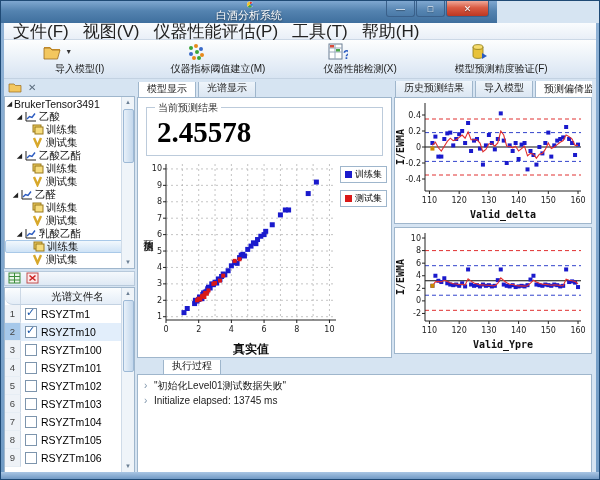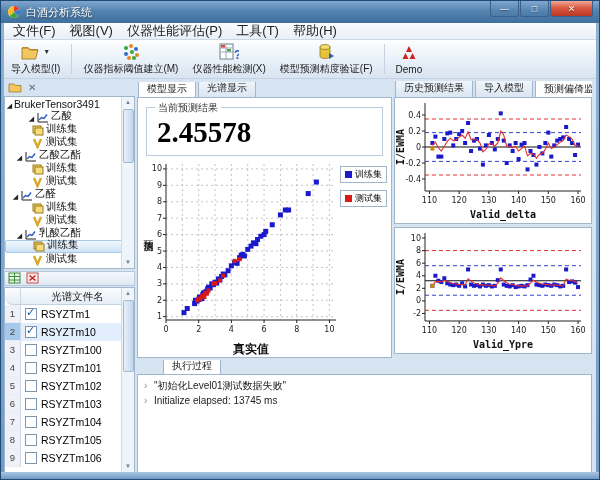--- a/index.html
+++ b/index.html
@@ -3,48 +3,48 @@
 <meta charset="utf-8">
 <style>
   html,body{margin:0;padding:0;background:#333;}
   .window{position:relative;width:600px;height:480px;font-family:"Liberation Sans","DejaVu Sans",sans-serif;
     background:#d6e4f2;overflow:hidden;border:1px solid #1f4a75;box-sizing:border-box;}
   
   .frame-left,.frame-right{position:absolute;top:22px;bottom:0;width:3px;background:linear-gradient(#8fb2d6,#6f9ac4);z-index:5;}
   .frame-left{left:0}.frame-right{right:0}
   .frame-bottom{position:absolute;left:0;right:0;bottom:0;height:7px;background:linear-gradient(#a9c6e4,#7199c4);z-index:5;}
   
-  .titlebar{position:absolute;left:0;top:0;width:600px;height:22px;
-    background:linear-gradient(#7fa7d0,#5483b0 45%,#3f6f9e);display:flex;align-items:center;z-index:6;}
+  .titlebar{position:absolute;left:0;top:0;width:496px;height:22px;
+    background:linear-gradient(#7fa7d0,#5483b0 45%,#3f6f9e);display:flex;align-items:center;z-index:6;flex-direction:column;}
   .app-icon{width:14px;height:14px;margin:0 5px 0 6px;}
   .title-text{color:#fff;font-size:11px;text-shadow:0 1px 2px rgba(0,0,0,.6);}
   .winbtns{position:absolute;right:8px;top:0;display:flex;}
   .winbtn{width:27px;height:15px;display:flex;align-items:center;justify-content:center;
     color:#fff;font-size:9px;border:1px solid #3a608a;border-top:none;border-radius:0 0 3px 3px;
     background:linear-gradient(#c7d8ea,#8aa9c6 50%,#76399,#7e9fbf);margin-left:1px;text-shadow:0 1px 1px rgba(0,0,0,.5);}
   .winbtn.close{width:41px;background:linear-gradient(#f0a898,#d95b43 45%,#bc3723);}
   
   .menubar{position:absolute;left:1px;top:22px;width:598px;height:17px;background:linear-gradient(#fafcfe,#e9eff7);
     border-bottom:1px solid #ccd8e6;display:flex;align-items:center;padding-left:4px;box-sizing:border-box;z-index:4;}
-  .menu-item{font-size:13px;color:#222;padding:1px 7px;cursor:default;}
+  .menu-item{font-size:17px;color:#222;padding:1px 7px;cursor:default;}
   
   .toolbar{position:absolute;left:1px;top:39px;width:598px;height:39px;background:linear-gradient(#fdfefe,#e3ecf6 70%,#d8e4f2);
     border-bottom:1px solid #c3d2e2;display:flex;align-items:stretch;padding:1px 2px;box-sizing:border-box;z-index:4;}
   .tool-btn{display:flex;flex-direction:column;align-items:center;justify-content:center;padding:1px 7px;border-radius:3px;}
   .tool-icon{height:20px;display:flex;align-items:center;}
-  .tool-label{font-size:10px;color:#1a1a1a;white-space:nowrap;margin-top:1px;}
+  .tool-label{font-size:10px;color:#1a1a1a;white-space:nowrap;margin-top:1px;margin-left:44px;}
   .tb-sep{width:1px;background:#c6d2df;margin:3px 4px;}
   .dd-arrow{font-size:7px;color:#333;margin-left:2px;}
   
   .panel{position:absolute;background:#fff;border:1px solid #9fb6cc;box-sizing:border-box;}
   
   .mini-toolbar{position:absolute;left:3px;top:79px;width:131px;height:15px;display:flex;align-items:center;gap:6px;padding-left:4px;}
   
   .tree{left:3px;top:95px;width:131px;height:173px;overflow:hidden;font-size:10.5px;}
-  .trow{display:flex;align-items:flex-end;height:13px;white-space:nowrap;box-sizing:border-box;}
+  .trow{display:flex;align-items:center;height:13px;white-space:nowrap;box-sizing:border-box;}
   .trow .expander{width:9px;font-size:7px;color:#222;flex:none;text-align:center;}
   .trow .ticon{width:13px;height:11px;flex:none;margin-right:2px;}
   .trow .tlabel{color:#111;}
   .trow.selected{background:linear-gradient(#f2f8fd,#cfe3f6);border:1px solid #a9c9e8;border-radius:2px;}
   .tree-scroll{position:absolute;right:0;top:0;bottom:0;width:12px;background:#eff4f9;border-left:1px solid #cfdbe8;}
   .sb-arrow{height:11px;font-size:6px;color:#6b7f94;text-align:center;line-height:11px;}
   .sb-thumb{position:absolute;left:1px;width:9px;border-radius:2px;background:linear-gradient(90deg,#e7f0f9,#c3d7ec);border:1px solid #9db9d6;}
   
   .file-header{position:absolute;left:3px;top:270px;width:131px;height:15px;display:flex;align-items:center;gap:5px;padding-left:3px;
     background:linear-gradient(#f4f8fc,#dfe9f4);border:1px solid #b7c9db;box-sizing:border-box;}
@@ -187,21 +187,21 @@
           <path d="M1 3 h5 l1.5 1.5 H13 V11 H1z" fill="#f3c75f" stroke="#9a6b1e" stroke-width="0.7"></path>
         </svg></span>
     <span style="color:#5a6b7d;font-size:10px;">✕</span>
   </div>
 
   <div class="panel tree" id="tree">
       <div class="trow">
         <span class="expander">◢</span>
         <span class="tlabel">BrukerTensor3491</span>
       </div>
-      <div class="trow" style="padding-left: 22px;">
+      <div class="trow" style="padding-left: 10px;">
         <span class="expander">◢</span>
         <span class="ticon"><svg width="13" height="11" viewBox="0 0 13 11">
             <line x1="2" y1="1" x2="2" y2="10" stroke="#222"></line>
             <line x1="2" y1="10" x2="12" y2="10" stroke="#222"></line>
             <polyline points="3,8 5.5,5.5 8,6.5 11,2.5" fill="none" stroke="#2a5ac0" stroke-width="1.4"></polyline>
           </svg></span>
         <span class="tlabel">乙酸</span>
       </div>
       <div class="trow" style="padding-left: 26px;">
         <span class="ticon"><svg width="13" height="11" viewBox="0 0 13 11">

